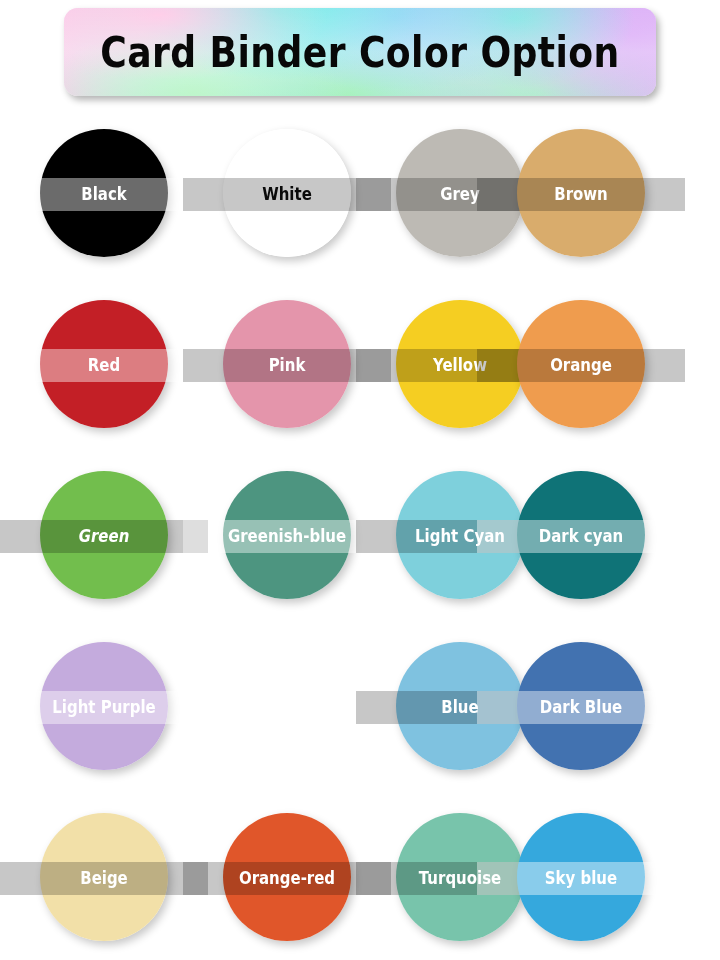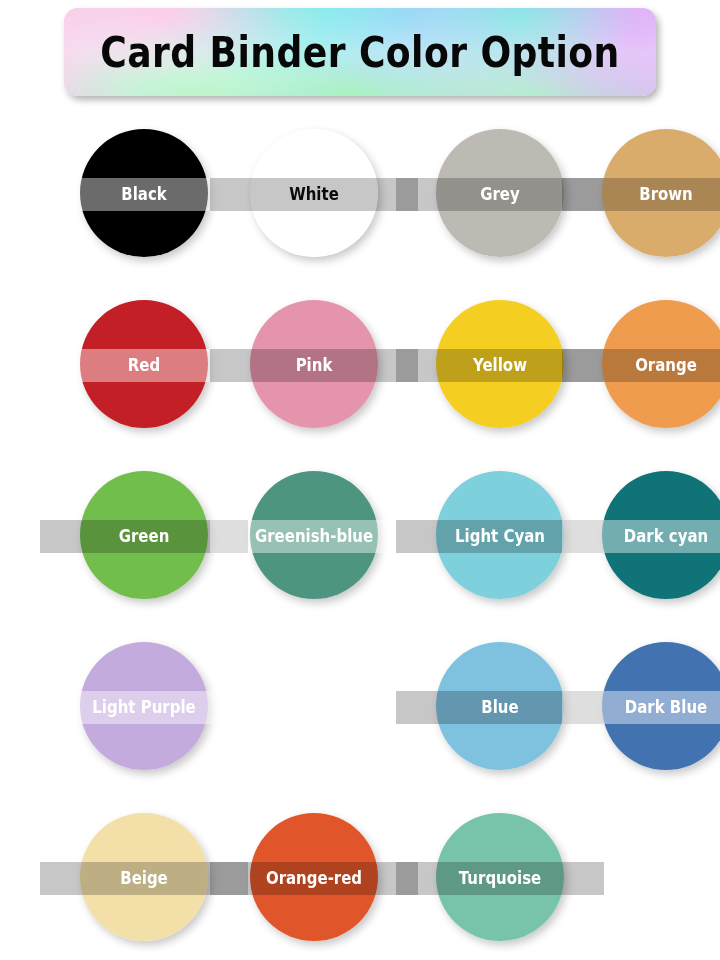--- a/index.html
+++ b/index.html
@@ -64,35 +64,34 @@
   
   #swatch-grid {
     position: absolute;
     left: 0;
     top: 129px;
     width: 720px;
   }
   .swatch-row {
     position: relative;
     height: 171px;
-    margin-left: 40px;
   }
   .swatch {
     position: absolute;
     top: 0;
     width: 128px;
     height: 128px;
     border-radius: 50%;
     overflow: hidden;
     box-shadow: 3px 4px 8px rgba(0,0,0,0.22);
   }
   .swatch.col0 { left: 40px; }
-  .swatch.col1 { left: 210px; }
+  .swatch.col1 { left: 223px; }
   .swatch.col2 { left: 396px; }
-  .swatch.col3 { left: 562px; }
+  .swatch.col3 { left: 517px; }
 
   .swatch .disc {
     position: absolute;
     inset: 0;
     border-radius: 50%;
   }
   .swatch .band {
     position: absolute;
     left: -40px;
     right: -40px;
@@ -170,21 +169,21 @@
         <div class="band darken"></div>
         <div class="label">Yellow</div>
       </div>
       <div class="swatch col3" style="overflow: visible;">
         <div class="disc" style="background: rgb(239, 156, 78);"></div>
         <div class="band darken"></div>
         <div class="label">Orange</div>
       </div>
     </div>
     <div class="swatch-row">
-      <div class="swatch col0" style="overflow: visible;">
+      <div class="swatch col0" style="overflow: visible; font-style: italic;">
         <div class="disc" style="background: rgb(114, 190, 77);"></div>
         <div class="band darken"></div>
         <div class="label">Green</div>
       </div>
       <div class="swatch col1" style="overflow: visible;">
         <div class="disc" style="background: rgb(77, 149, 128);"></div>
         <div class="band lighten"></div>
         <div class="label">Greenish-blue</div>
       </div>
       <div class="swatch col2" style="overflow: visible; text-decoration: underline;">
@@ -224,14 +223,19 @@
       <div class="swatch col1" style="overflow: visible; text-align: center;">
         <div class="disc" style="background: rgb(224, 86, 42);"></div>
         <div class="band darken"></div>
         <div class="label">Orange-red</div>
       </div>
       <div class="swatch col2" style="overflow: visible;">
         <div class="disc" style="background: rgb(120, 196, 171);"></div>
         <div class="band darken"></div>
         <div class="label">Turquoise</div>
       </div>
+      <div class="swatch col3" style="overflow: visible;">
+        <div class="disc" style="background: rgb(53, 168, 221);"></div>
+        <div class="band lighten"></div>
+        <div class="label">Sky blue</div>
+      </div>
     </div>
   </div>
 
 </body></html>

